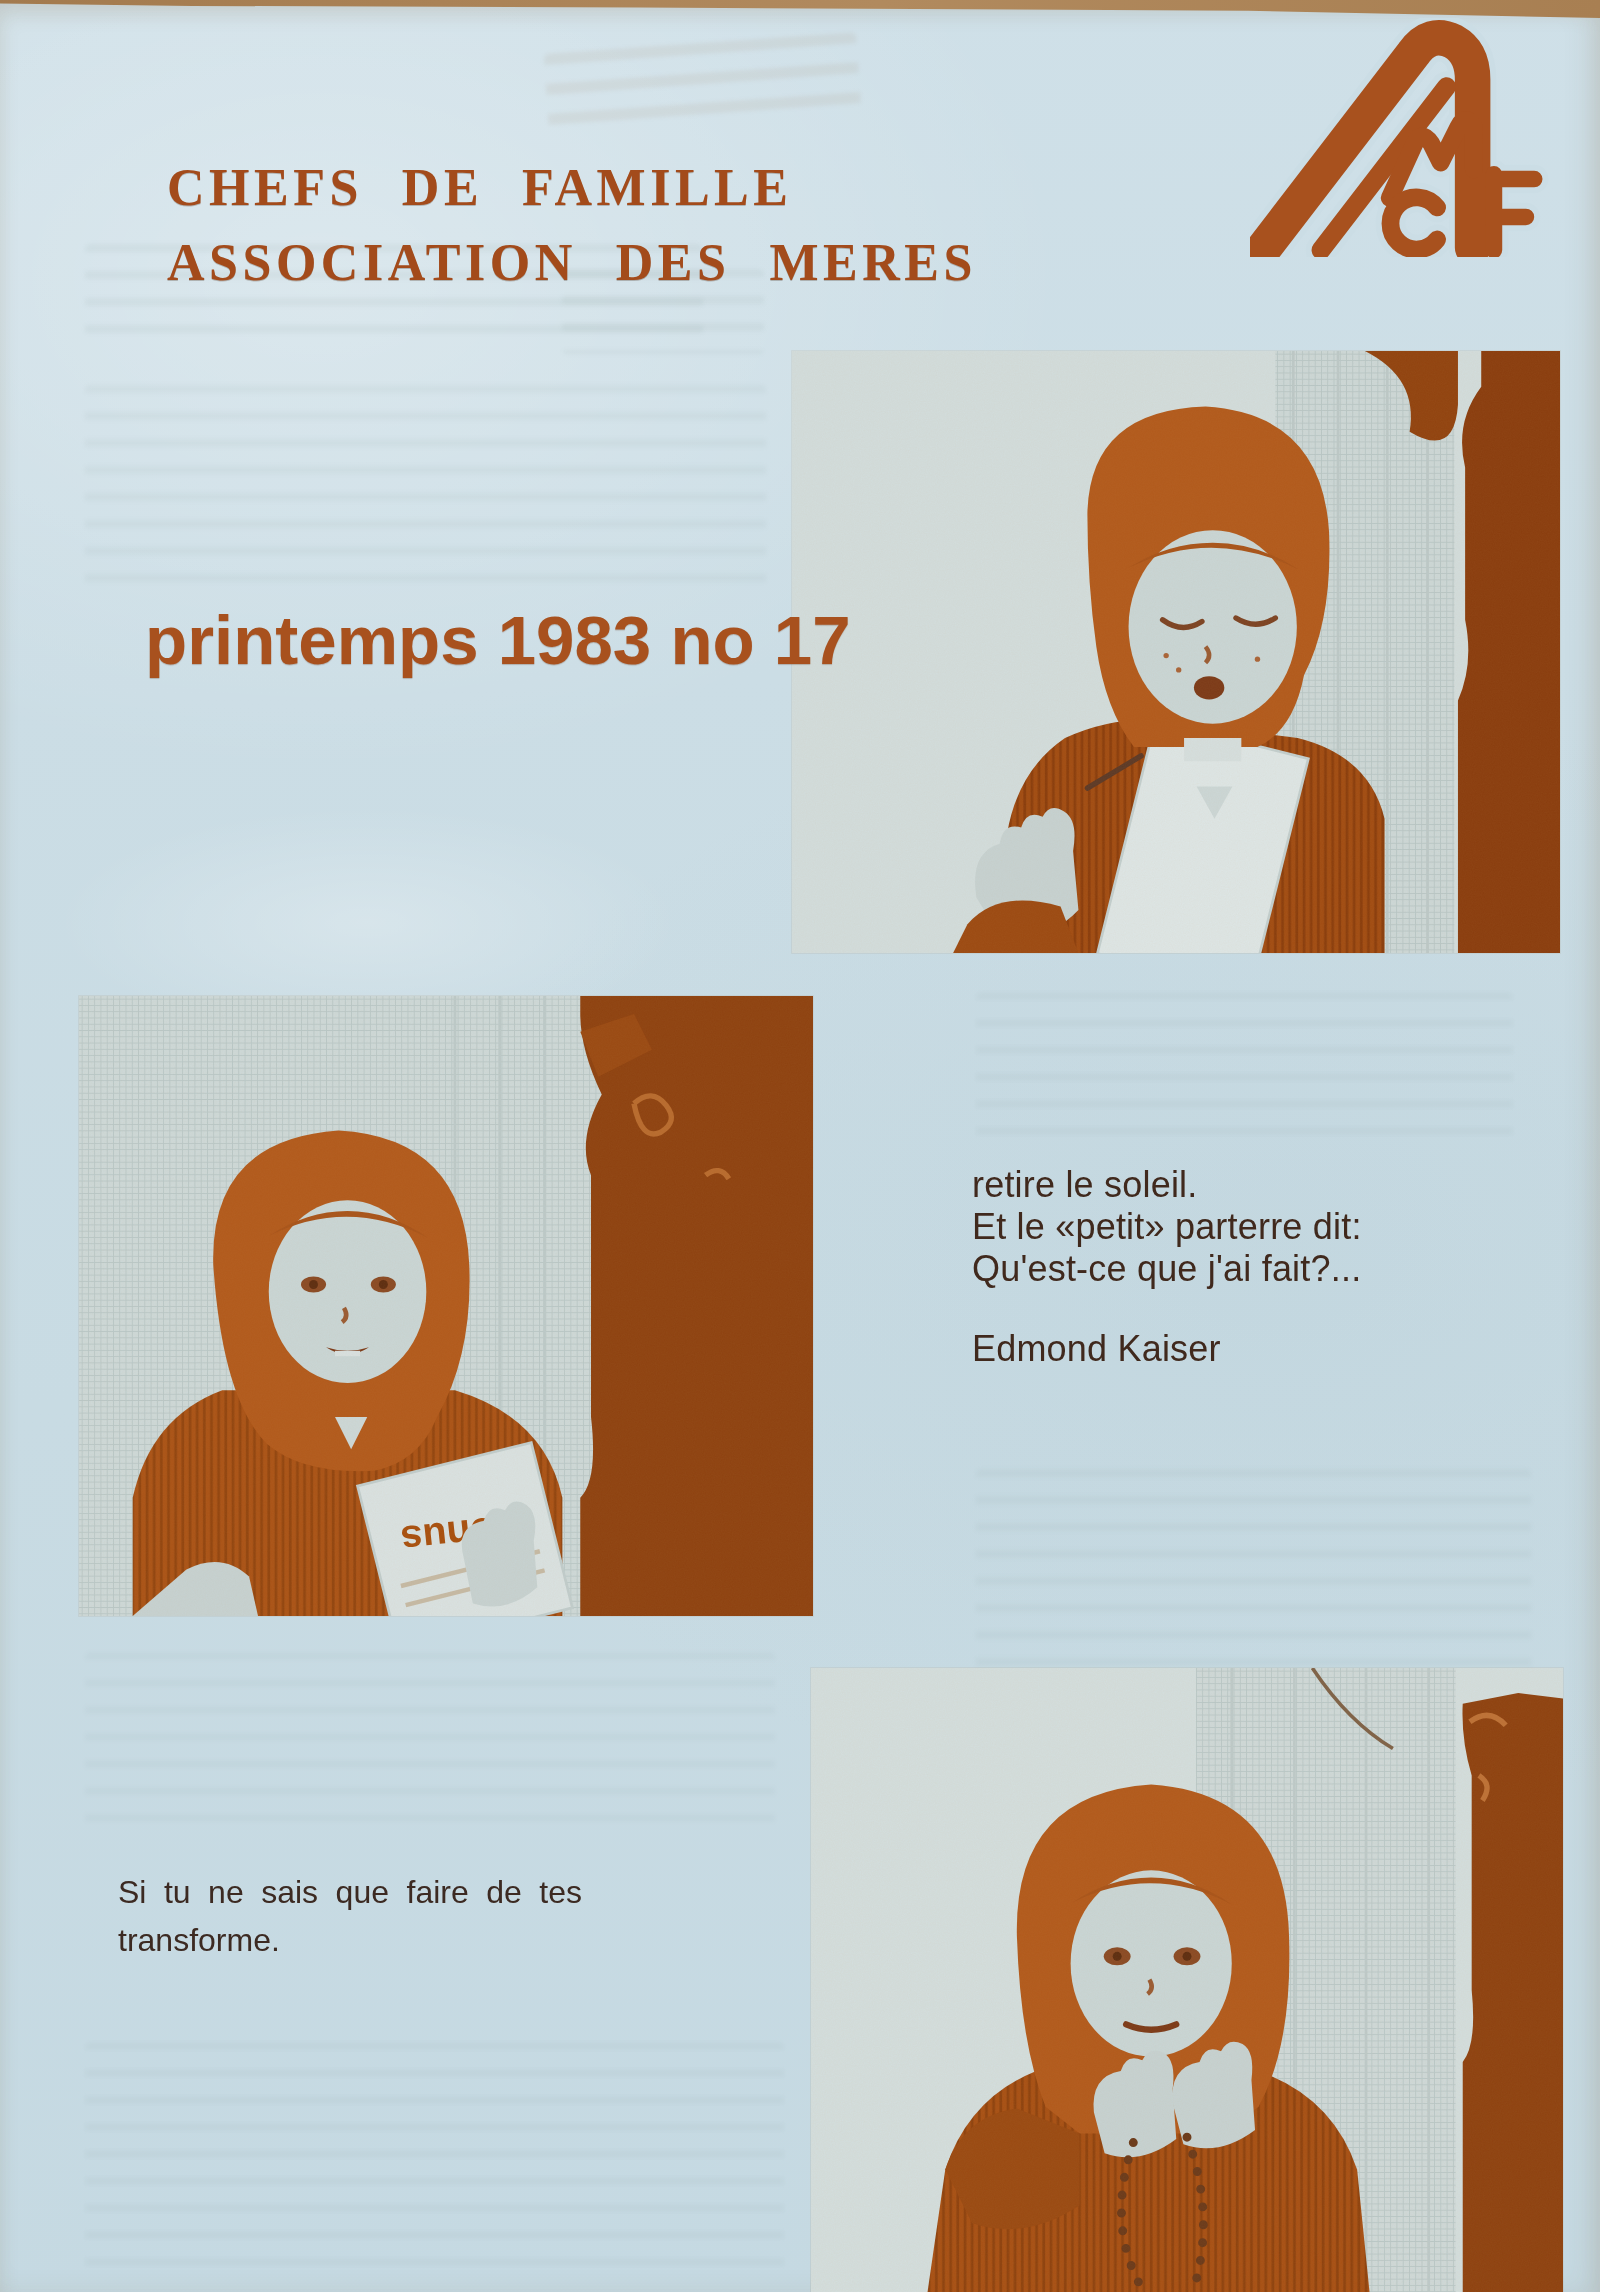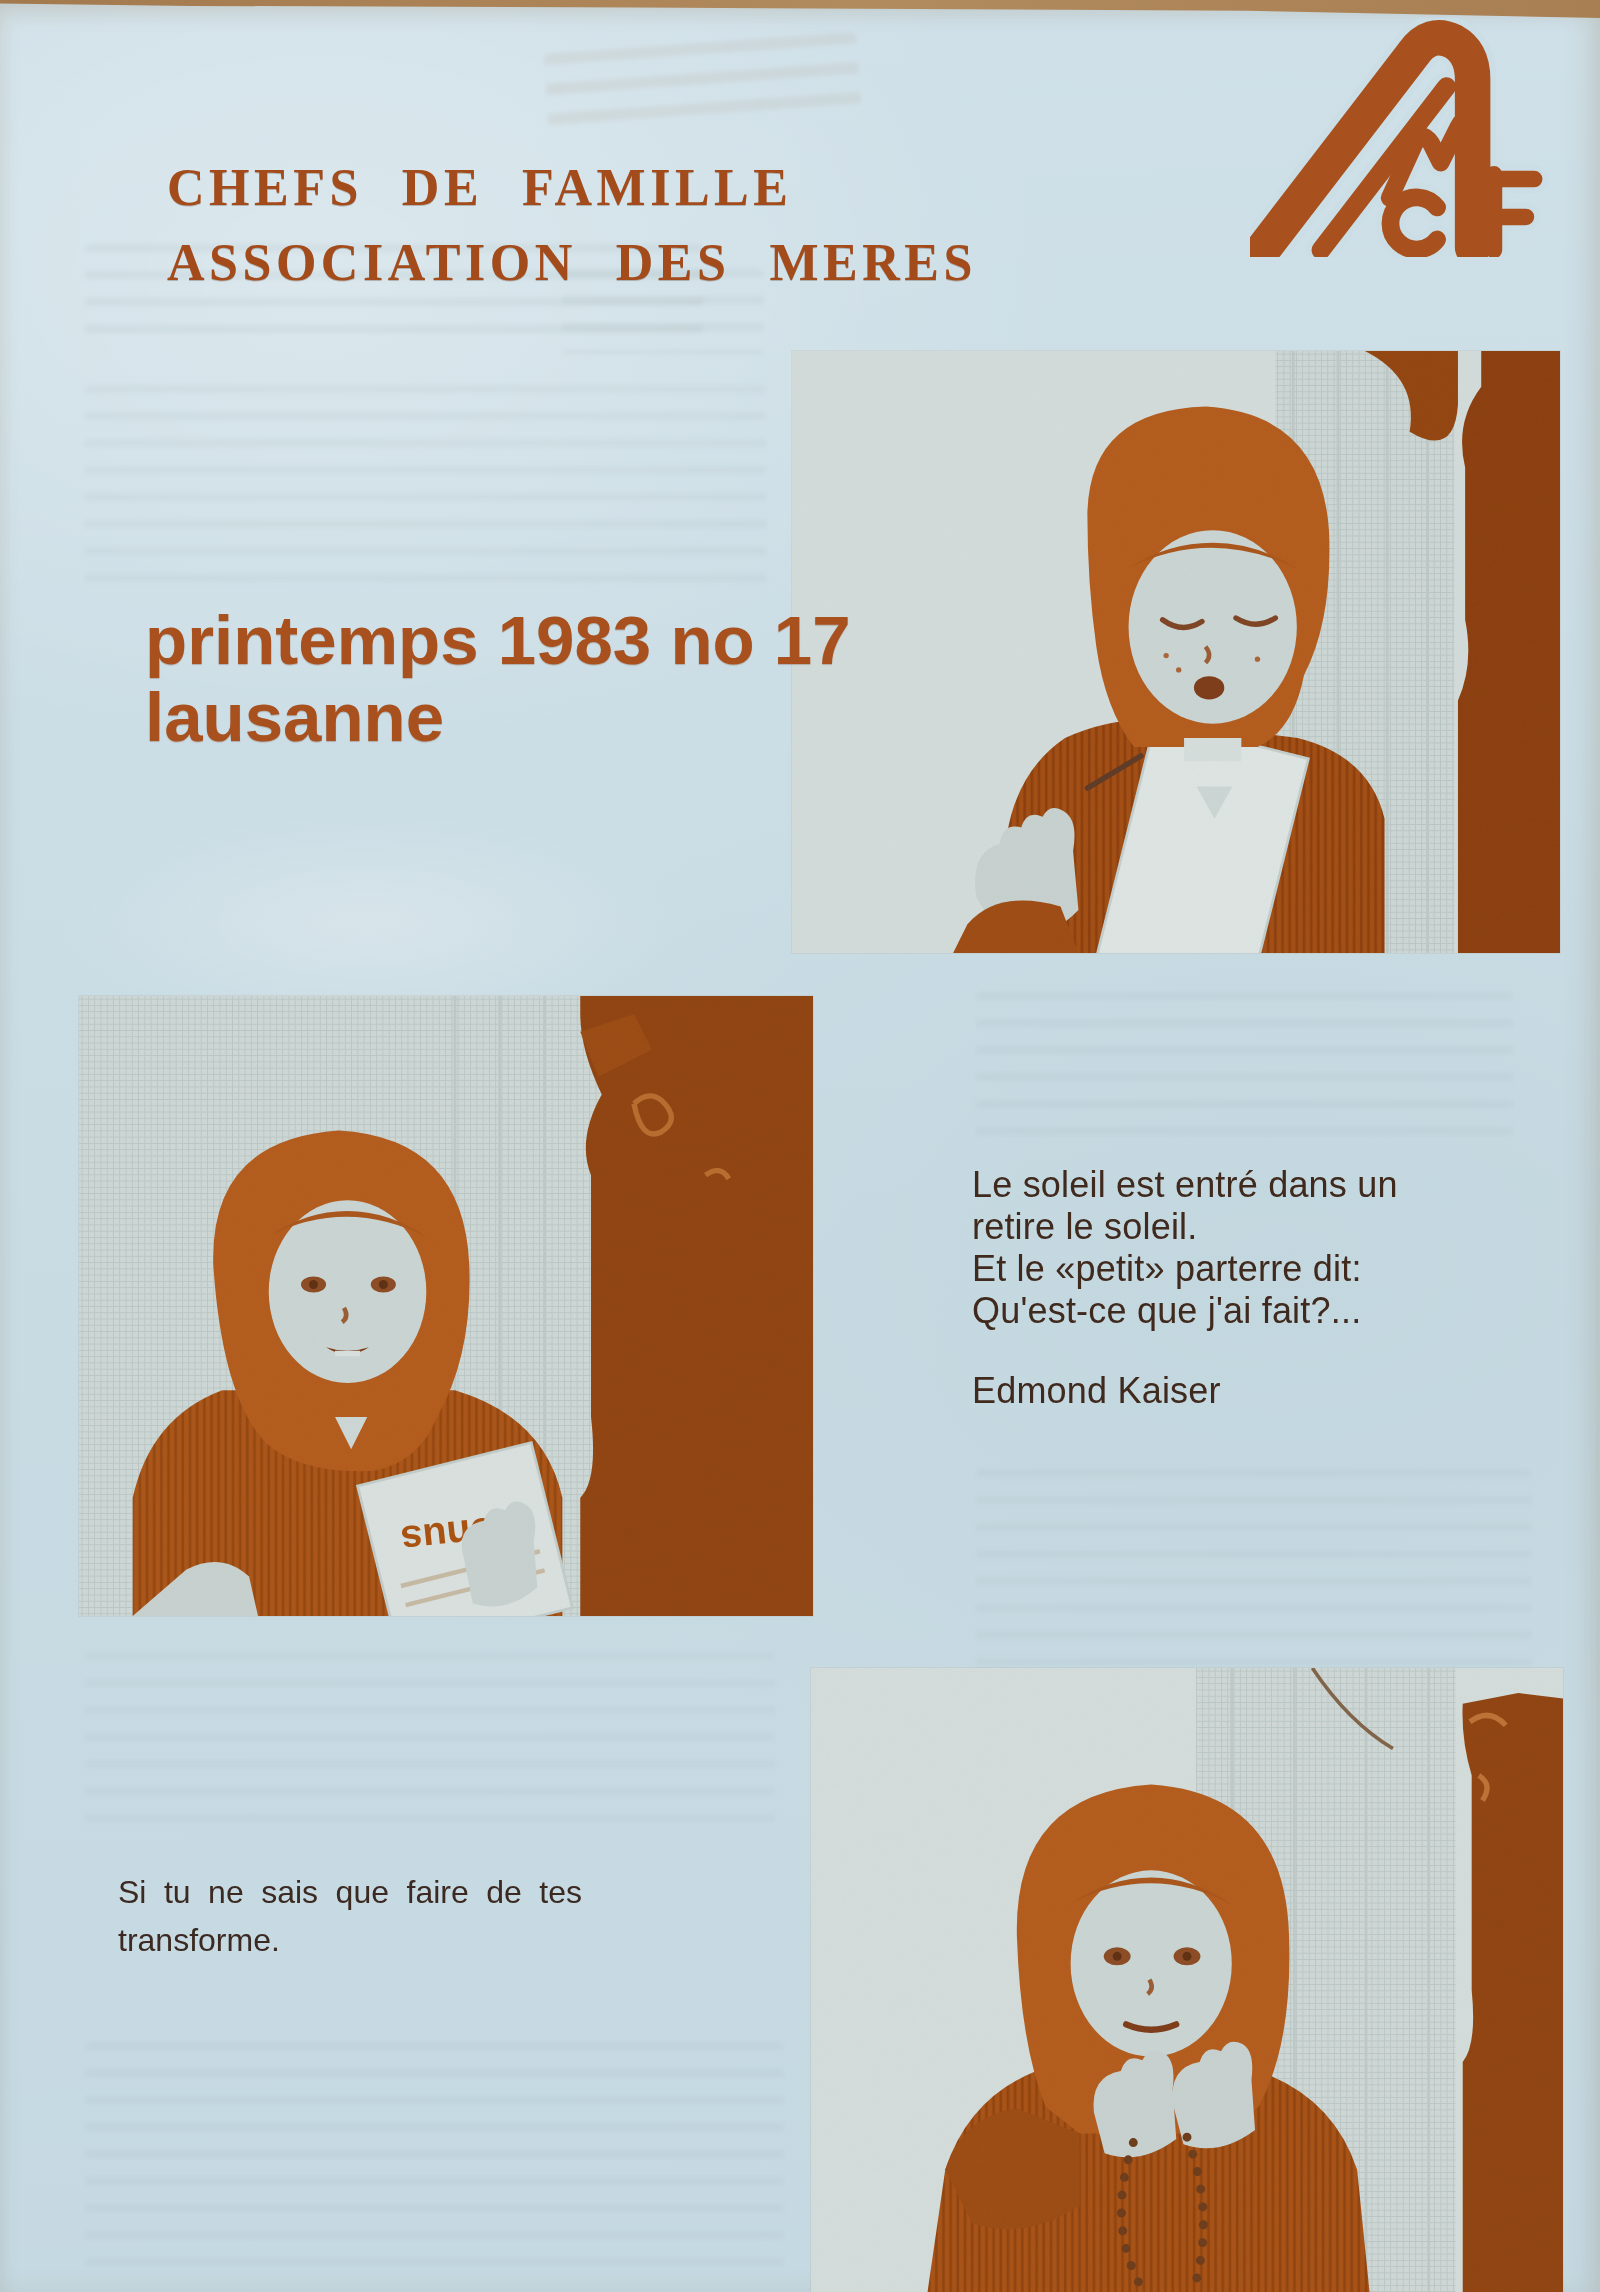--- a/index.html
+++ b/index.html
@@ -100,21 +100,20 @@
         <path d="M60,196 L166,58" stroke-width="16"></path>
         <path d="M118,152 L139,106 Q145,94 153,106 L161,122 L176,92 Q182,80 189,92 L189,128" stroke-width="15"></path>
         <path d="M158,160 A22,22 0 1 0 158,187" stroke-width="15"></path>
         <path d="M206,196 L206,132 M206,136 L240,136 M206,168 L233,168" stroke-width="14"></path>
       </g>
     </svg>
   </div>
 
   <div class="issue">
     <div>printemps 1983 no 17</div>
-    <div>lausanne</div>
   </div>
 
   <div class="photo" style="left:792px;top:351px;width:768px;height:602px;">
     <svg viewBox="0 0 858 672" preserveAspectRatio="none">
       <defs>
         <pattern id="a_weave" width="7" height="7" patternUnits="userSpaceOnUse">
           <rect width="7" height="7" fill="#ccd8d8"></rect>
           <path d="M0,3.5 H7 M3.5,0 V7" stroke="#b8c7c7" stroke-width="1"></path>
         </pattern>
         <pattern id="a_knit" width="16" height="24" patternUnits="userSpaceOnUse">
@@ -196,21 +195,20 @@
           <path d="M350,640 H510 M350,662 H510" stroke="#b9a07e" stroke-width="5" opacity=".6"></path>
         </g>
         <path d="M430,628 Q420,592 452,586 Q458,566 476,574 Q484,558 500,568 Q514,578 508,608 L512,660 Q478,690 440,678 Z" fill="#c6d2d2"></path>
         <path d="M60,692 L120,640 Q160,620 190,648 L200,692 Z" fill="#c6d2d2"></path>
       </g>
       <rect width="820" height="692" filter="url(#b_grain)" opacity=".5"></rect>
     </svg>
   </div>
 
   <div class="quote-right">
-    <div>Le soleil est entré dans un</div>
     <div>retire le soleil.</div>
     <div>Et le «petit» parterre dit:</div>
     <div>Qu'est-ce que j'ai fait?...</div>
     <div class="attr">Edmond Kaiser</div>
   </div>
 
   <div class="quote-left">
     <div class="ql-line">Si tu ne sais que faire de tes</div>
     <div class="ql-line last">transforme.</div>
   </div>

